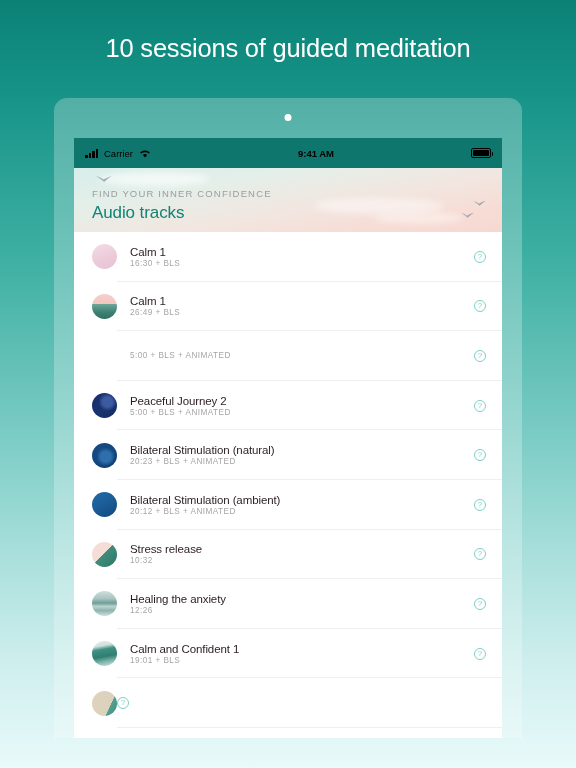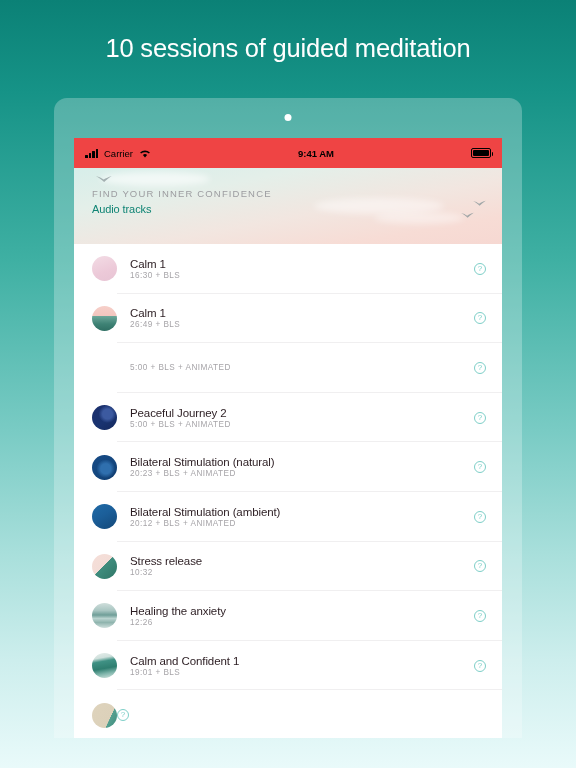--- a/index.html
+++ b/index.html
@@ -46,21 +46,21 @@
     background:#ffffff;
     overflow:hidden;
   }
 
   
   .statusbar {
     height:24px;
     display:flex; align-items:center;
     padding:15px 11px;
     position:relative;
-    background:#ef4444;
+    background:#0f766e;
     flex-shrink:0;
   }
   .sb-left { display:flex; align-items:center; gap:6px; }
   .signal { display:flex; align-items:flex-end; gap:1px; height:9px; }
   .signal i { width:2.5px; background:#000; border-radius:0.5px; display:block; }
   .signal i:nth-child(1){height:3px}
   .signal i:nth-child(2){height:5px}
   .signal i:nth-child(3){height:7px}
   .signal i:nth-child(4){height:9px}
   .carrier { font-size:9.5px; color:#000; }
@@ -73,39 +73,39 @@
     margin-left:12px;
   }
   .sb-right { margin-left:auto; display:flex; align-items:center; }
   .battery { width:20px; height:9.5px; border:1px solid #000; border-radius:2px; padding:1px; position:relative; }
   .battery::after { content:""; position:absolute; right:-3px; top:3px; width:1.5px; height:3.5px; background:#000; border-radius:0 1px 1px 0; }
   .battery i { display:block; height:100%; width:100%; background:#000; border-radius:1px; }
 
   
   .app-header {
     position:relative;
-    height:76px;
+    height:64px;
     background:linear-gradient(170deg,#d7eeea 0%,#e4efe9 28%,#f2e6e0 58%,#f7dcd5 82%,#f6d8d2 100%);
     padding:12px 16px 0 18px;
     overflow:hidden;
     flex-shrink:0;
   }
   .cloud { position:absolute; background:rgba(255,255,255,0.55); border-radius:50%; filter:blur(3px); }
   .cloud.c1 { left:26px; top:4px; width:110px; height:14px; background:rgba(255,255,255,0.6); }
   .cloud.c2 { left:240px; top:30px; width:130px; height:16px; background:rgba(255,255,255,0.45); }
   .cloud.c3 { left:300px; top:44px; width:90px; height:12px; background:rgba(255,255,255,0.4); }
   .kicker {
     position:relative;
     font-size:9.5px; letter-spacing:1.15px;
     color:#9c9ca0; font-weight:500;
     margin-top:8px;
   }
   .app-title {
     position:relative;
-    font-size:11px; color:#0f8474; margin-top:4px; letter-spacing:-0.1px;
+    font-size:17px; color:#0f8474; margin-top:4px; letter-spacing:-0.1px;
   }
   .bird { position:absolute; color:#9aa5a8; }
   .bird svg { display:block; }
   .bird.b1 { left:22px; top:7px; opacity:.75; }
   .bird.b2 { right:16px; top:32px; opacity:.8; }
   .bird.b3 { right:28px; top:44px; opacity:.8; }
 
   
   .track-list { background:#d946ef; }
   .track {

